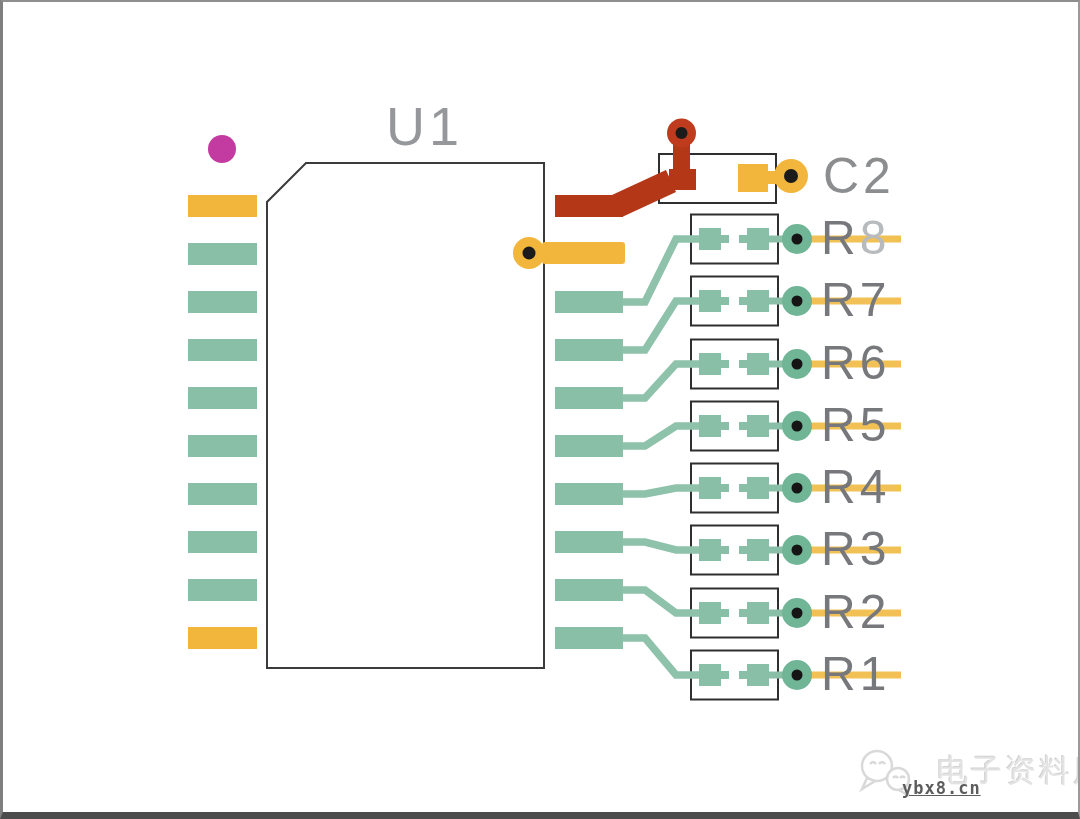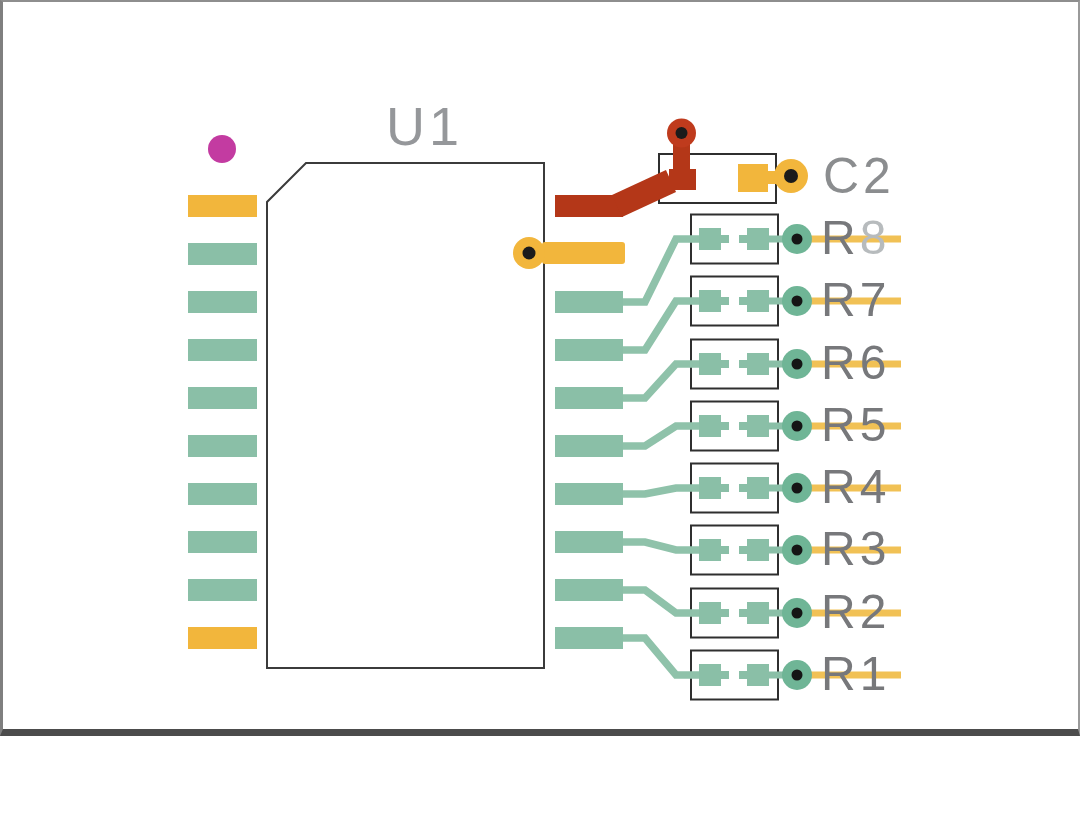--- a/index.html
+++ b/index.html
@@ -1,18 +1,18 @@
 <!DOCTYPE html>
 <html><head>
 <meta charset="utf-8">
 <style>
   html,body{margin:0;padding:0;background:#ffffff;}
   .frame{
     position:relative;
-    width:1080px;height:736px;
+    width:1080px;height:819px;
     box-sizing:border-box;
     background:#ffffff;
     border-top:2px solid #8e8e8e;
     border-left:3px solid #7f7f7f;
     border-right:2px solid #9a9a9a;
     border-bottom:7px solid #4c4c4c;
     overflow:hidden;
     font-family:"Liberation Sans", sans-serif;
   }
   .board-svg{position:absolute;left:0;top:0;}

